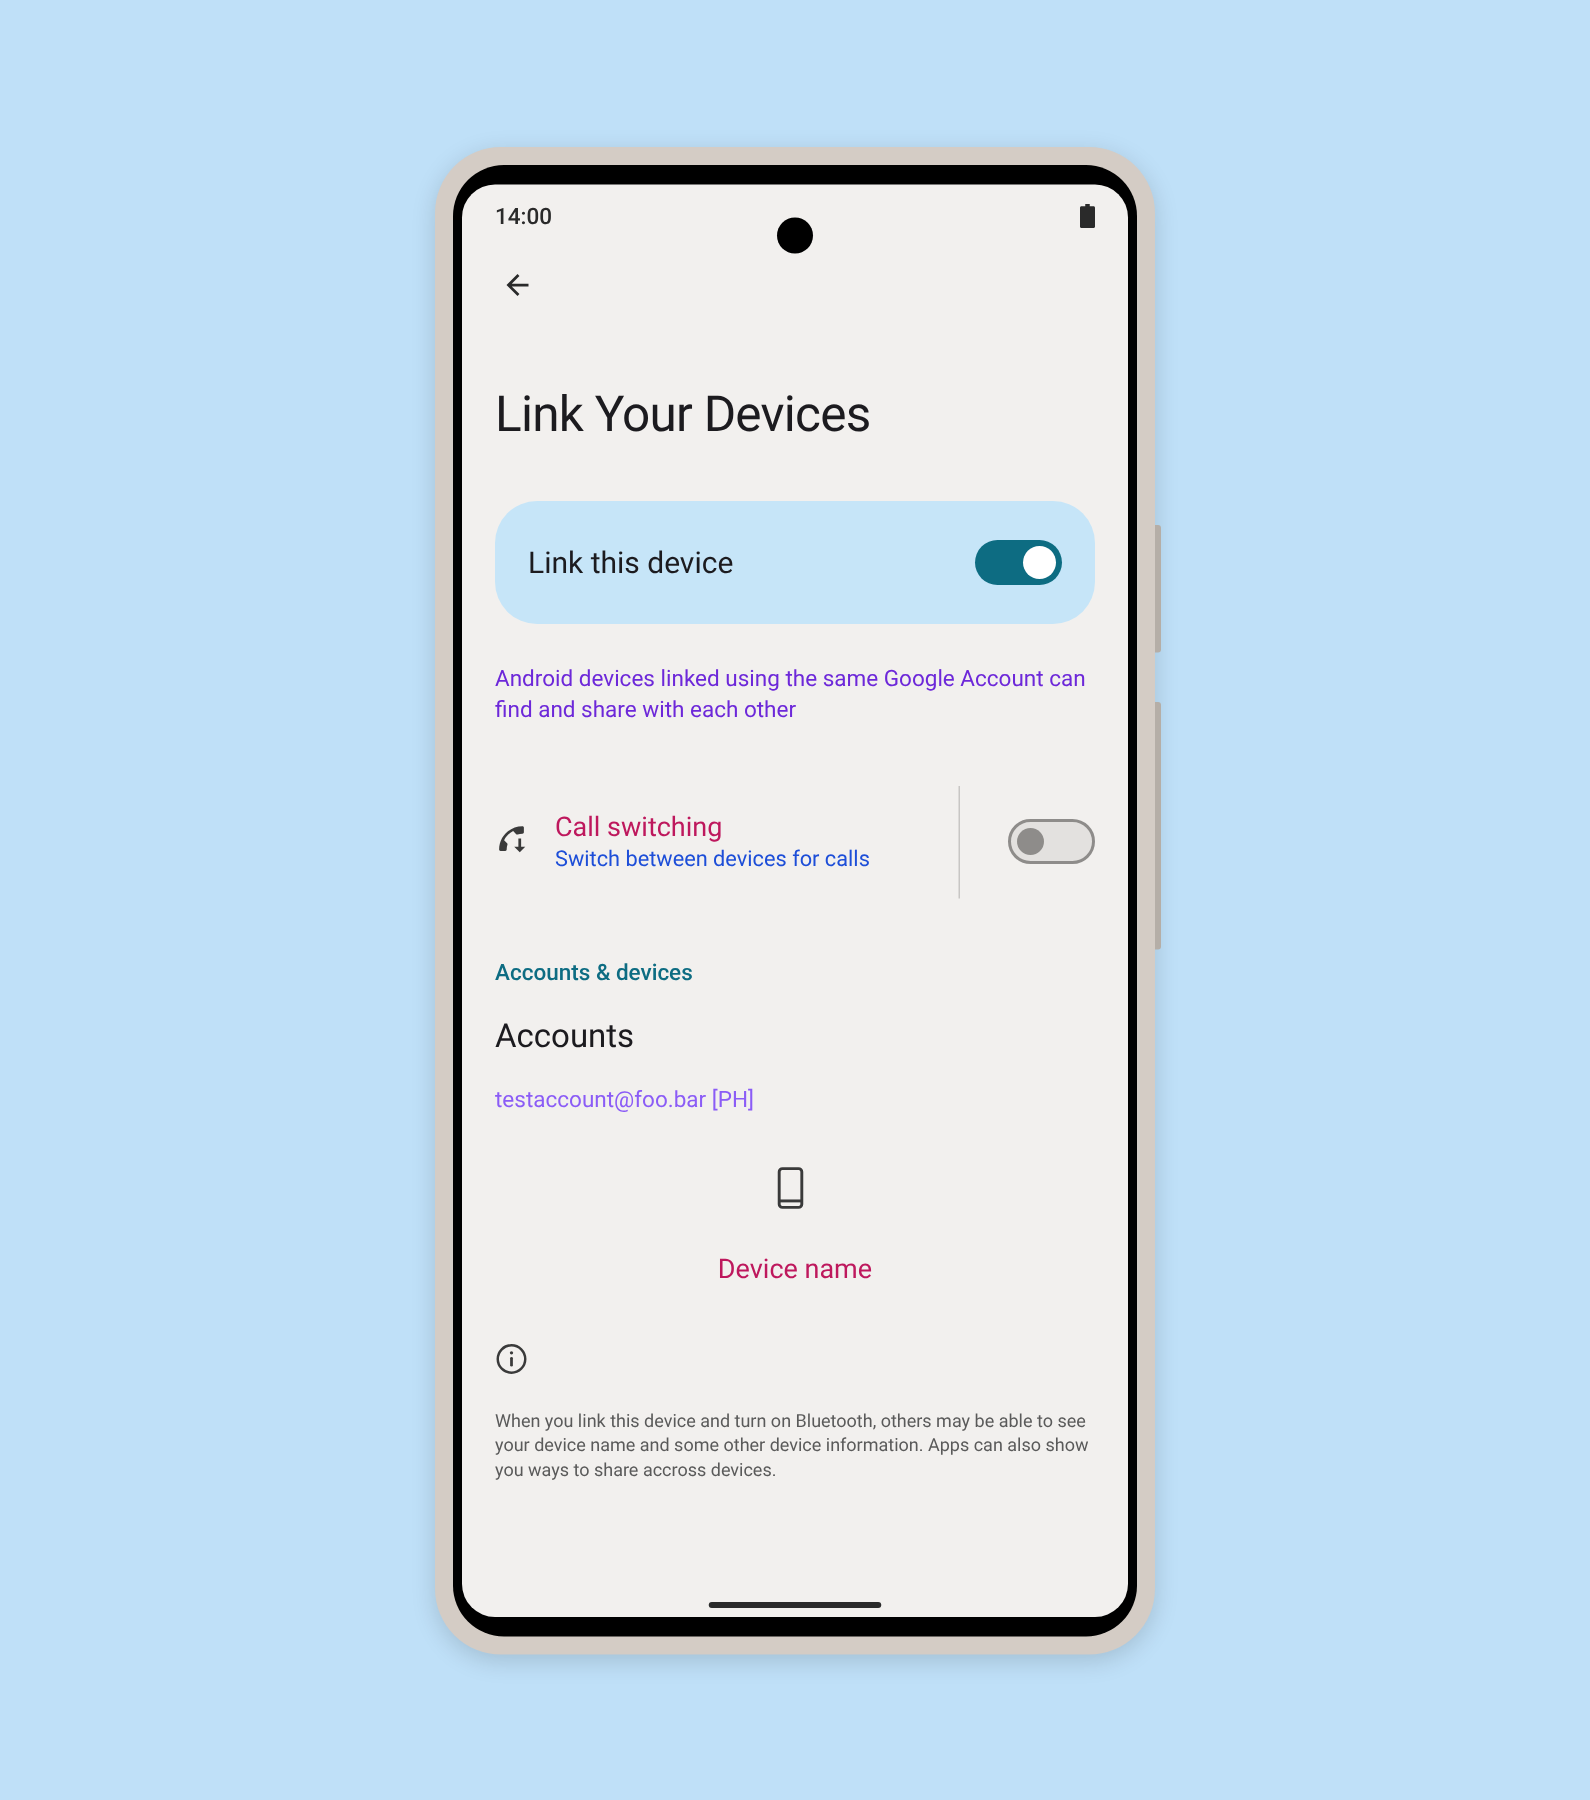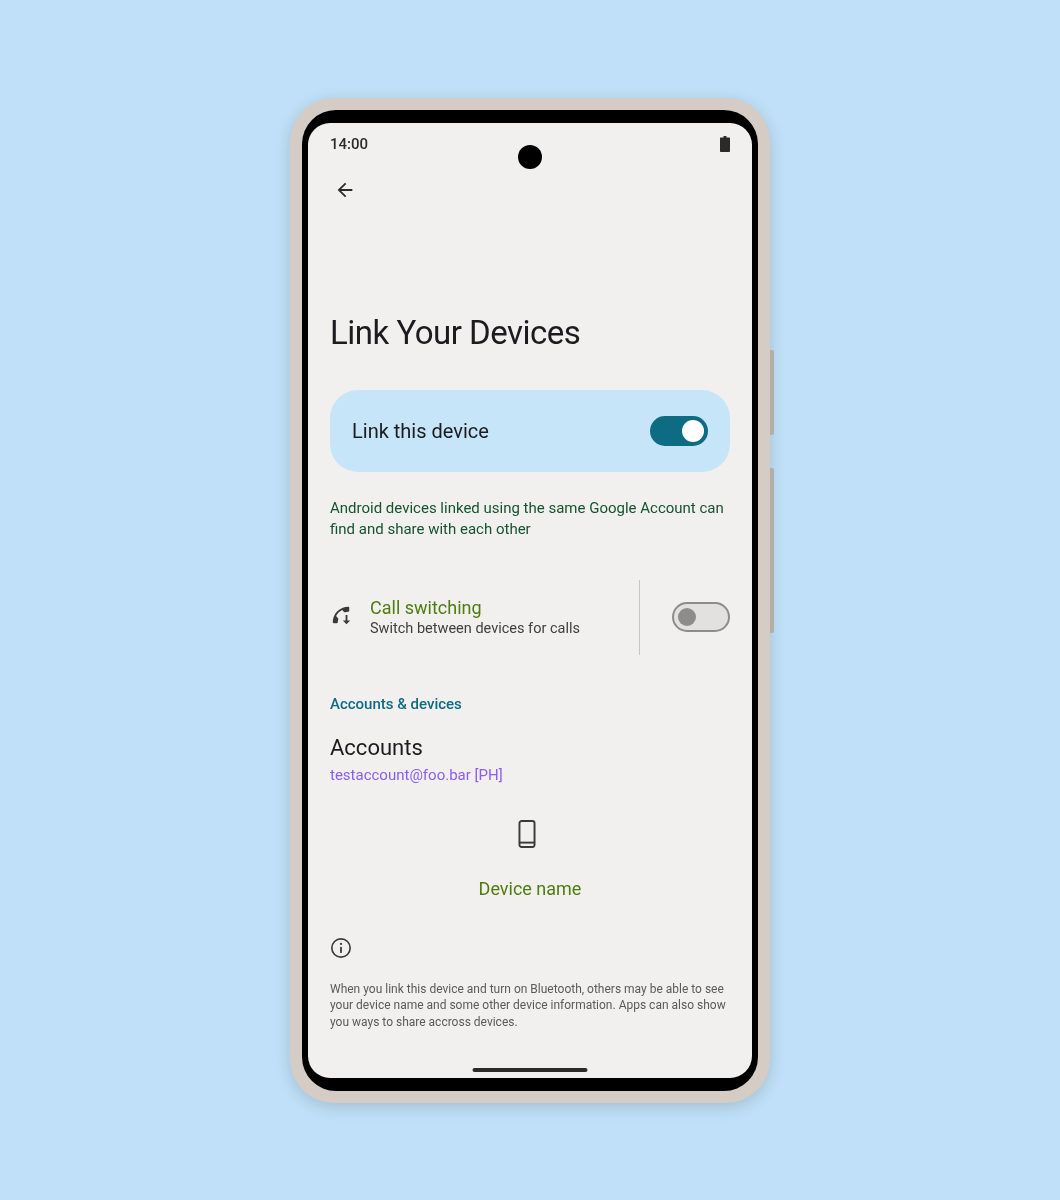--- a/index.html
+++ b/index.html
@@ -82,21 +82,21 @@
       padding: 18px 0 10px 4px;
     }
     .back-button {
       cursor: pointer;
       display: inline-block;
     }
     .page-title {
       font-size: 33px;
       font-weight: 400;
       color: #1c1b1f;
-      margin-top: 98px;
+      margin-top: 42px;
       margin-bottom: 38px;
       letter-spacing: -0.5px;
     }
     .main-toggle-card {
       background: #c6e5f8;
       border-radius: 28px;
       padding: 26px 22px;
       display: flex;
       justify-content: space-between;
       align-items: center;
@@ -138,21 +138,21 @@
       position: absolute;
       left: 4px;
       top: 4px;
       width: 18px;
       height: 18px;
       background: #8e8c8a;
       border-radius: 50%;
     }
     .info-text {
       font-size: 15px;
-      color: #14532d;
+      color: #6d28d9;
       line-height: 1.4;
       margin-bottom: 40px;
     }
     .section-header {
       font-size: 15px;
       color: #0d6c82;
       font-weight: 500;
       margin-bottom: 22px;
     }
     .feature-row {
@@ -164,40 +164,40 @@
     .feature-icon {
       width: 24px;
       flex-shrink: 0;
       color: #3a3a3a;
     }
     .feature-text {
       flex: 1;
     }
     .feature-title {
       font-size: 18px;
-      color: #4d7c0f;
+      color: #be185d;
       margin-bottom: 2px;
     }
     .feature-subtitle {
       font-size: 14.5px;
-      color: #404040;
+      color: #1d4ed8;
     }
     .divider-vertical {
       width: 1px;
       height: 75px;
       background: #c8c6c4;
       margin-right: 16px;
     }
     .accounts-section {
       margin-top: 10px;
     }
     .accounts-title {
       font-size: 22px;
       color: #1c1b1f;
-      margin-bottom: 6px;
+      margin-bottom: 20px;
     }
     .accounts-email {
       font-size: 15px;
       color: #8b5cf6;
       margin-bottom: 36px;
     }
     .device-row {
       display: flex;
       align-items: center;
       gap: 26px;

